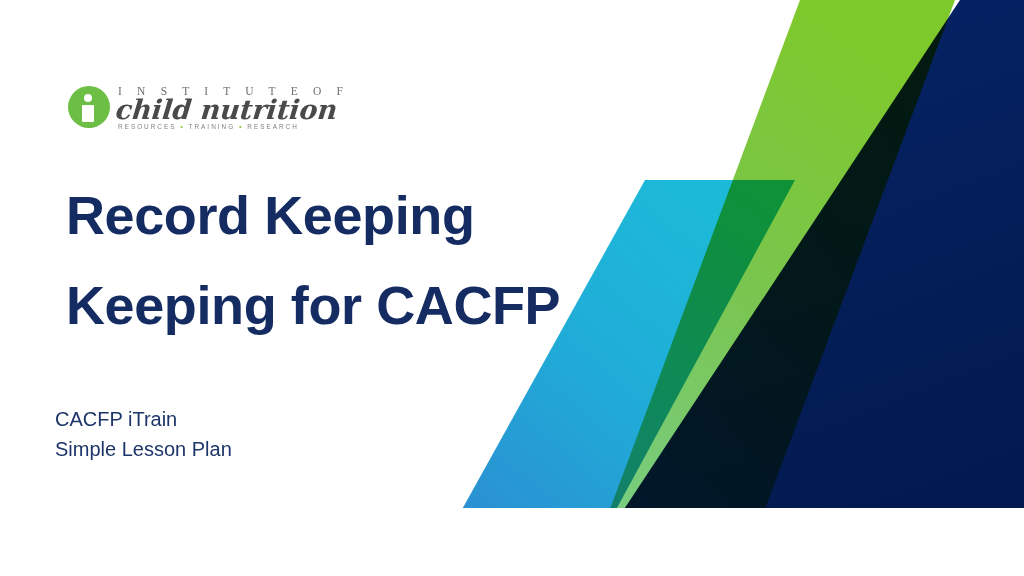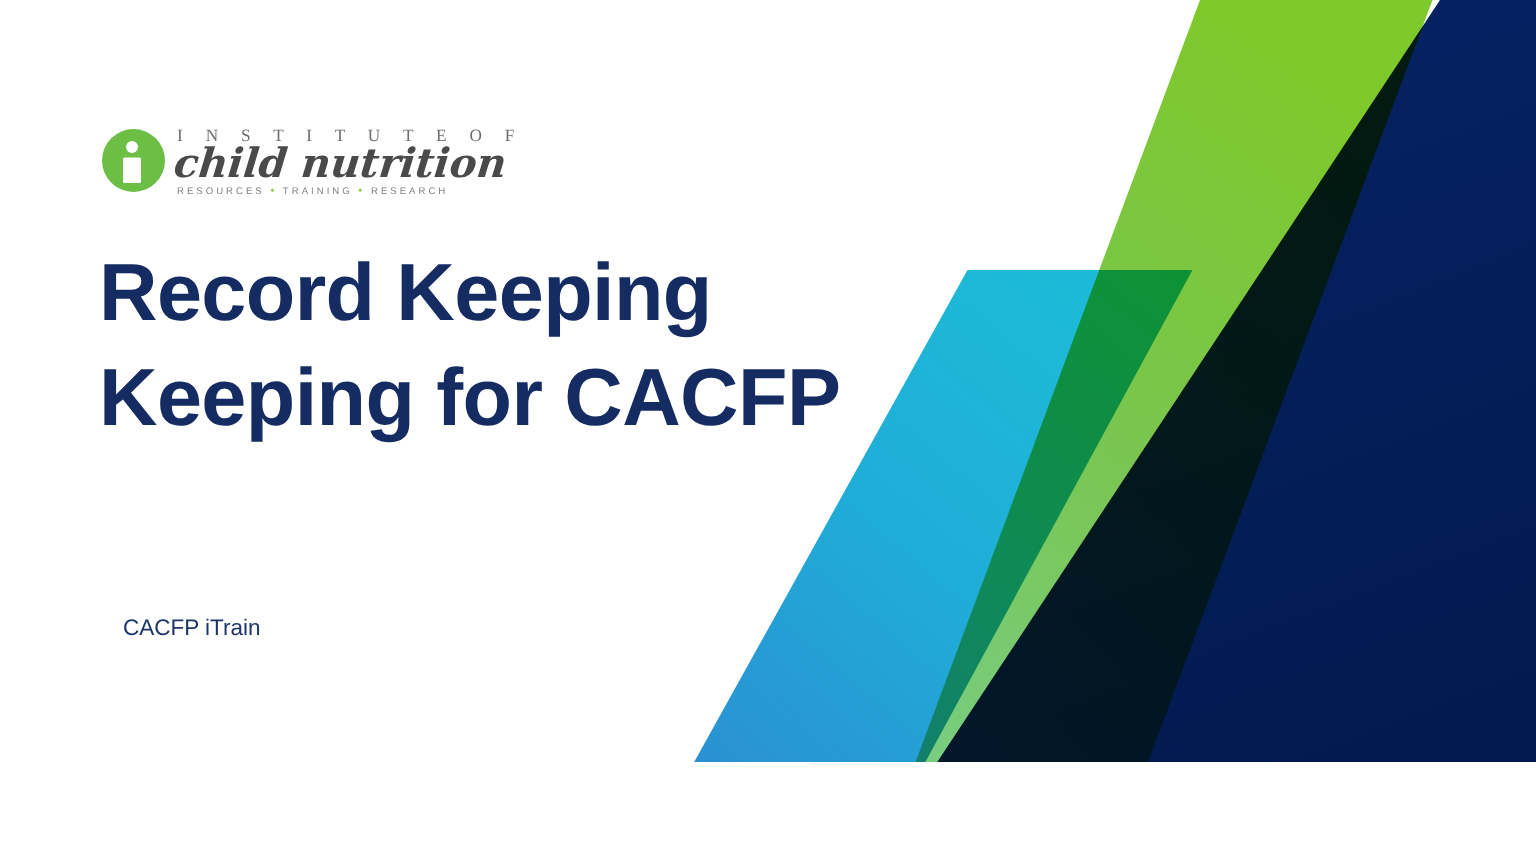--- a/index.html
+++ b/index.html
@@ -103,29 +103,29 @@
     position: absolute;
     left: 66px;
     top: 160px;
     width: 560px;
     font-size: 54px;
     line-height: 70px;
     font-weight: bold;
     color: #152c63;
     letter-spacing: -0.4px;
   }
-  #title .line { display: block; white-space: nowrap; }
+  #title .line { display: block; white-space: nowrap; margin-top: 20px; }
 
   
   #subtitle {
     position: absolute;
-    left: 82px;
+    left: 55px;
     top: 404px;
     width: 420px;
-    font-size: 15px;
+    font-size: 20px;
     line-height: 30px;
     color: #1d3569;
   }
   #subtitle .line { display: block; white-space: nowrap; }
 </style>
 </head>
 <body>
 
 <div id="slide">
 
@@ -170,15 +170,16 @@
     </div>
   </div>
 
   <div id="title">
     <span class="line">Record Keeping</span>
     <span class="line">Keeping for CACFP</span>
   </div>
 
   <div id="subtitle">
     <span class="line">CACFP iTrain</span>
+    <span class="line">Simple Lesson Plan</span>
   </div>
 
 </div>
 
 </body></html>

